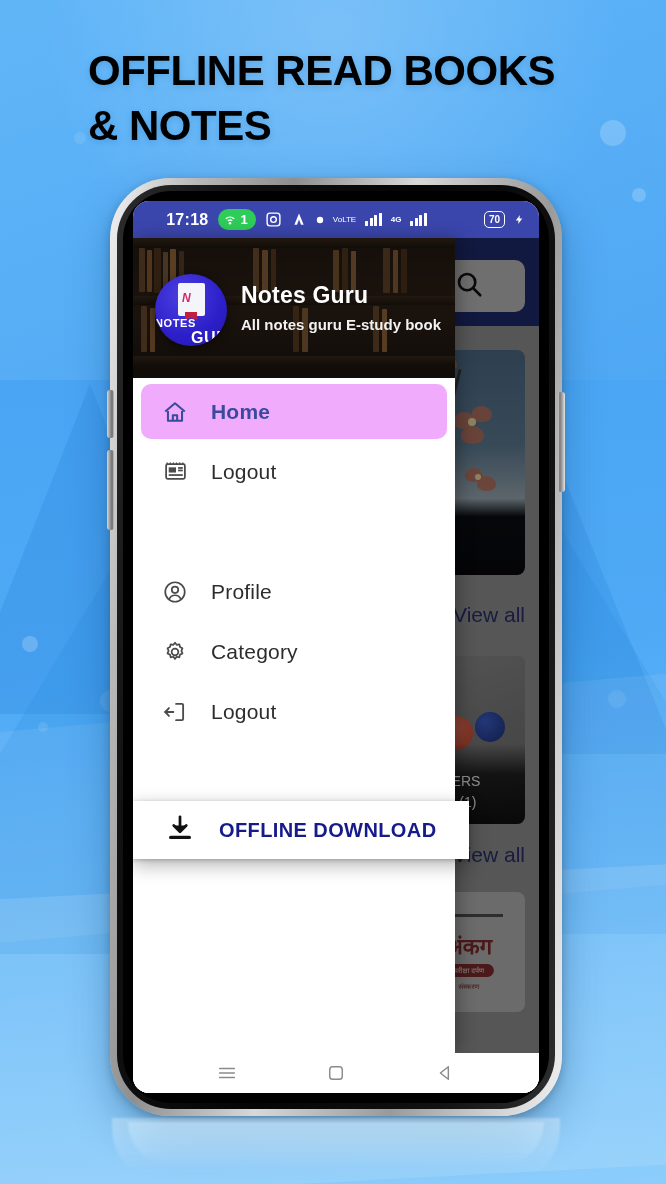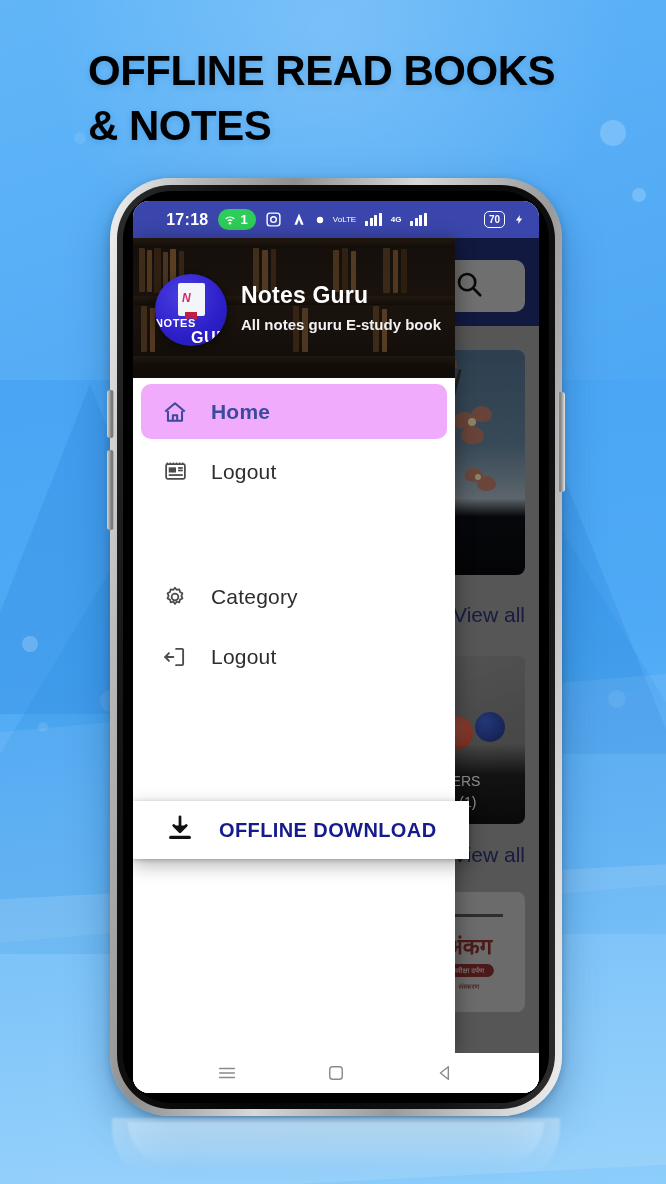--- a/index.html
+++ b/index.html
@@ -350,20 +350,30 @@
               <path d="M4 5V3.4M7 5V3.4M10 5V3.4M13 5V3.4M16 5V3.4M19 5V3.4" stroke-width="1.3"></path>
             </svg>
           </span>
           <span class="lbl">Logout</span>
         </div>
         <div class="gap"></div>
         <div class="gap"></div>
 
         <div id="offspacer"></div>
 
+        <div class="mrow">
+          <span class="micon">
+            <svg width="26" height="26" viewBox="0 0 24 24" fill="none" stroke="#4b4b4b" stroke-width="1.6">
+              <circle cx="12" cy="12" r="9"></circle>
+                <circle cx="12" cy="10" r="3"></circle>
+              <path d="M6.6 18.6c1.1-2.4 3.1-3.6 5.4-3.6s4.3 1.2 5.4 3.6"></path>
+            </svg>
+          </span>
+          <span class="lbl">Profile</span>
+        </div>
         <div class="gap"></div>
         <div class="mrow">
           <span class="micon">
             <svg width="26" height="26" viewBox="0 0 24 24" fill="none" stroke="#4b4b4b" stroke-width="1.6" stroke-linejoin="round">
               <path d="M12 3.4l1.5 2 2.5-.5.6 2.5 2.3 1.1-1 2.4 1 2.4-2.3 1.1-.6 2.5-2.5-.5-1.5 2-1.5-2-2.5.5-.6-2.5-2.3-1.1 1-2.4-1-2.4 2.3-1.1.6-2.5 2.5.5z"></path>
               <circle cx="12" cy="12" r="3.1"></circle>
             </svg>
           </span>
           <span class="lbl">Category</span>
         </div>

